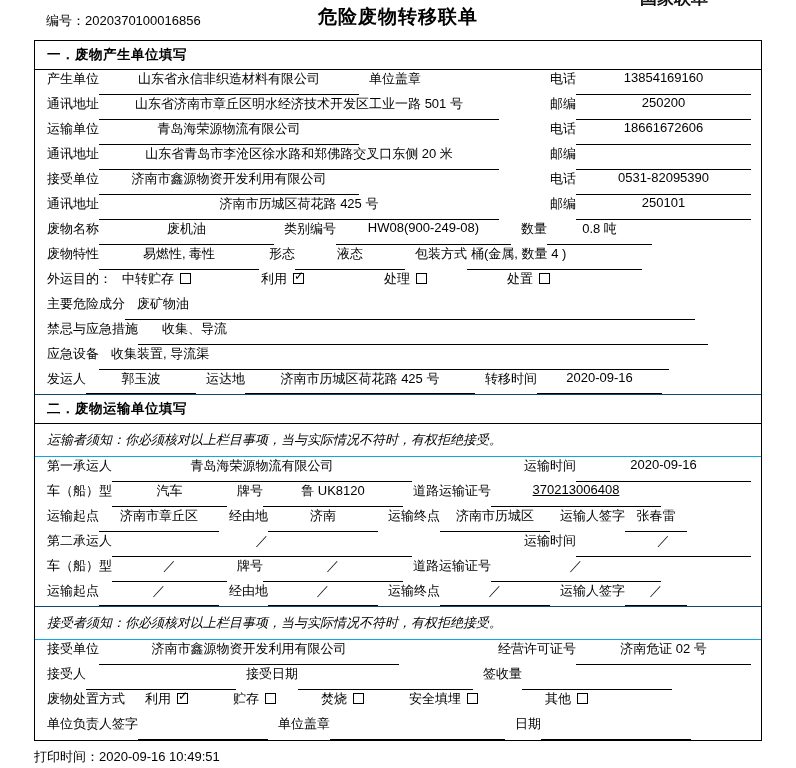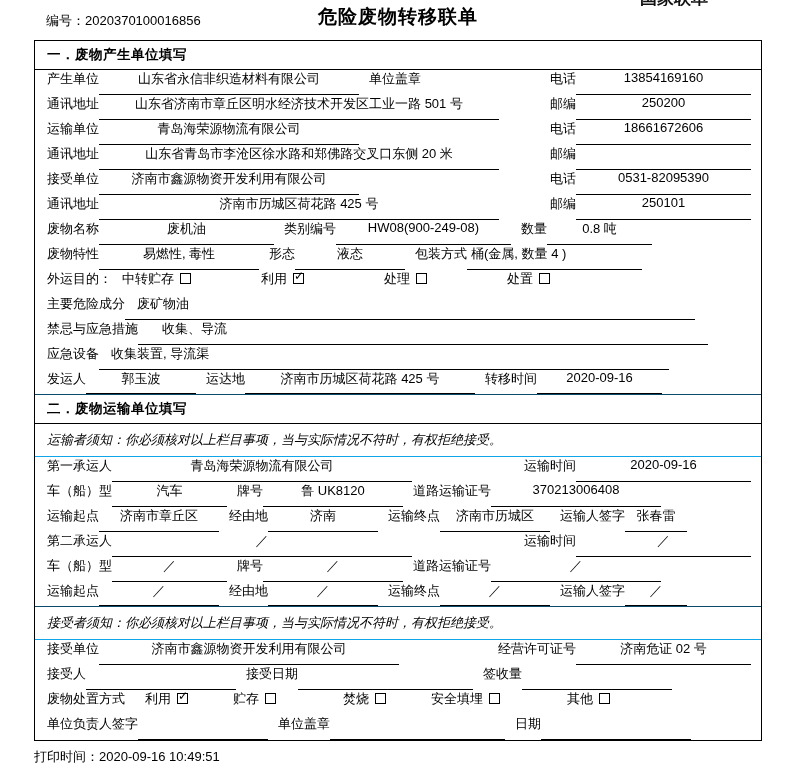--- a/index.html
+++ b/index.html
@@ -278,21 +278,21 @@
     </div>
 
     <div class="row">
       <span class="lbl">车（船）型</span>
       <span class="val" style="width:115px;">汽车</span>
       <span class="gap"></span>
       <span class="lbl">牌号</span>
       <span class="val" style="width:140px;">鲁 UK8120</span>
       <span class="gap"></span>
       <span class="lbl">道路运输证号</span>
-      <span class="val" style="width:170px;">370213006408</span>
+      <span class="val" style="width:170px;text-decoration:underline;">370213006408</span>
     </div>
 
     <div class="row">
       <span class="lbl">运输起点</span>
       <span class="val" style="width:120px;">济南市章丘区</span>
       <span class="gap"></span>
       <span class="lbl">经由地</span>
       <span class="val" style="width:110px;">济南</span>
       <span class="gap"></span>
       <span class="lbl">运输终点</span>
@@ -353,21 +353,21 @@
       <span class="val" style="width:175px;"></span>
       <span class="gap"></span>
       <span class="lbl">签收量</span>
       <span class="val" style="width:150px;"></span>
     </div>
 
     <div class="row">
       <span class="lbl">废物处置方式</span>
       <span class="opt" style="margin-left:20px;"><span>利用</span><span class="chk checked"></span></span>
       <span class="opt" style="margin-left:45px;"><span>贮存</span><span class="chk"></span></span>
-      <span class="opt" style="margin-left:67px;"><span>焚烧</span><span class="chk"></span></span>
+      <span class="opt" style="margin-left:45px;"><span>焚烧</span><span class="chk"></span></span>
       <span class="opt" style="margin-left:45px;"><span>安全填埋</span><span class="chk"></span></span>
       <span class="opt" style="margin-left:67px;"><span>其他</span><span class="chk"></span></span>
       <span class="spacer"></span>
     </div>
 
     <div class="row">
       <span class="lbl">单位负责人签字</span>
       <span class="val" style="width:130px;"></span>
       <span class="gap"></span>
       <span class="lbl">单位盖章</span>

